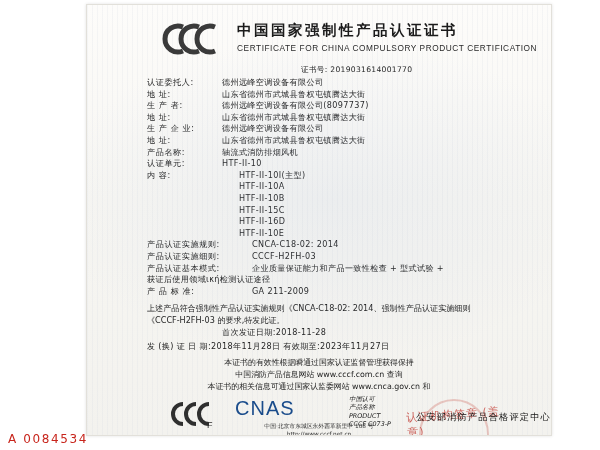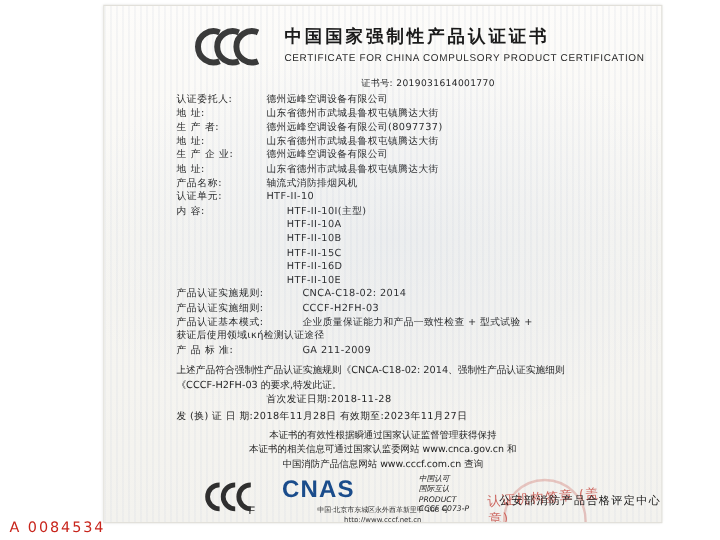--- a/index.html
+++ b/index.html
@@ -171,21 +171,21 @@
     position: absolute;
     left: 148px;
     top: 4px;
     width: 92px;
     height: 40px;
   }
   .cnas .cnas-txt {
     font-size: 20px;
     letter-spacing: 1px;
     color: #1a4c8b;
-    font-weight: bold;
+    font-weight: normal;
     font-family: "Liberation Sans", sans-serif;
     line-height: 22px;
   }
   .cqc-text {
     position: absolute;
     left: 262px;
     top: 2px;
     font-size: 6.4px;
     line-height: 8.4px;
     color: #1d1d1d;
@@ -354,41 +354,41 @@
 
     <div class="row" style="position:absolute; left:0; top:322px; width:464px;">
       <span class="val" style="left:135px">首次发证日期:2018-11-28</span>
     </div>
     <div class="row" style="position:absolute; left:0; top:336px; width:464px;">
       <span class="val" style="left:60px">发 (换) 证 日 期:2018年11月28日    有效期至:2023年11月27日</span>
     </div>
 
     <div class="footnotes" style="top:352px">
       <div>本证书的有效性根据瞬通过国家认证监督管理获得保持</div>
+      <div>中国消防产品信息网站 www.cccf.com.cn 查询</div>
       <div>本证书的相关信息可通过国家认监委网站 www.cnca.gov.cn 和</div>
-      <div>中国消防产品信息网站 www.cccf.com.cn 查询</div>
     </div>
 
     <div class="logos" style="top:388px">
       <div class="cccf">
         <svg width="54" height="34" viewBox="0 0 54 34">
           <g fill="none" stroke="#2f2f2f" stroke-width="4">
             <path d="M20 7 A10 10 0 1 0 20 27"></path>
             <path d="M33 7 A10 10 0 1 0 33 27"></path>
             <path d="M46 7 A10 10 0 1 0 46 27"></path>
           </g>
           <text x="44" y="31" font-size="9" fill="#2f2f2f" font-family="Liberation Sans, sans-serif">F</text>
         </svg>
       </div>
       <div class="cnas">
         <div class="cnas-txt">CNAS</div>
       </div>
       <div class="cqc-text">
         <div>中国认可</div>
-        <div>国际互认</div>
+        <div>产品名称</div>
         <div>PRODUCT</div>
         <div>CCCF C073-P</div>
       </div>
       <div class="seal-ring"></div>
       <div class="seal">认证机构签章 (盖章)</div>
     </div>
 
     <div class="org">公安部消防产品合格评定中心</div>
     <div class="org-addr">
       <div>中国·北京市东城区永外西革新里甲 108 号</div>

